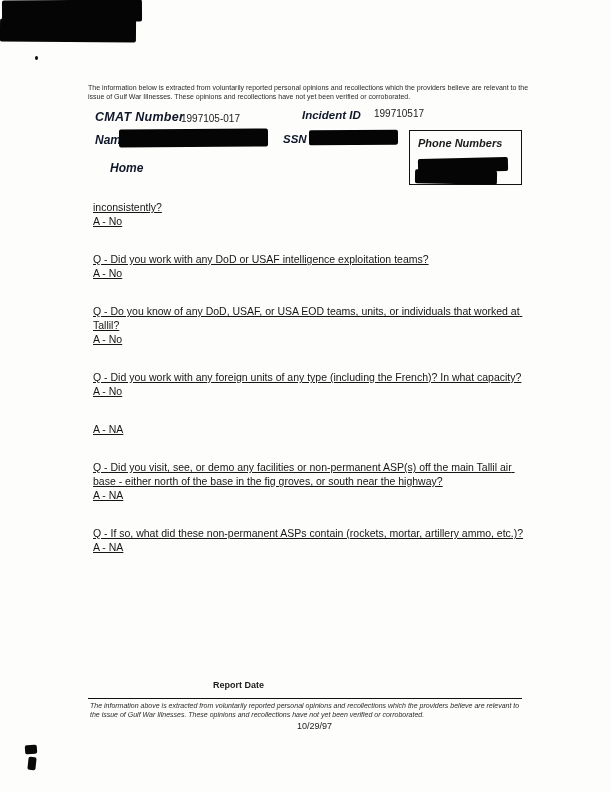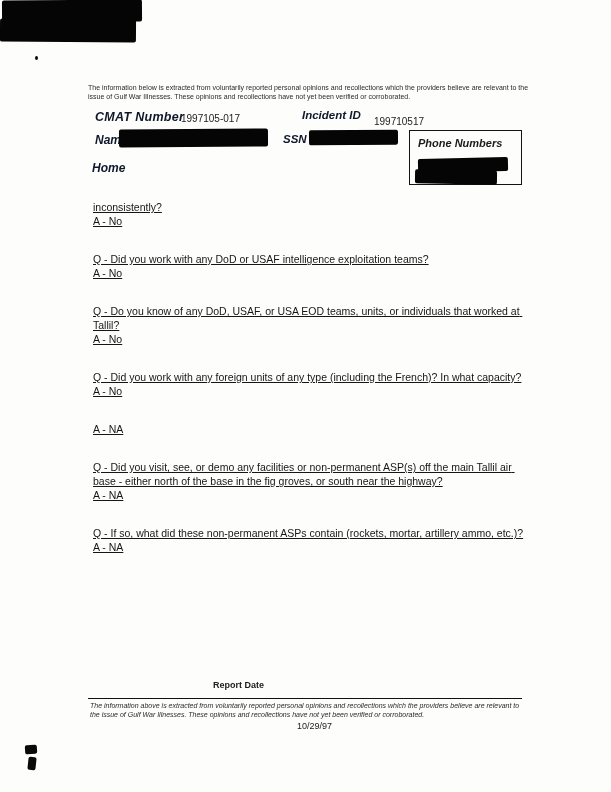--- a/index.html
+++ b/index.html
@@ -25,25 +25,25 @@
   .top-disclaimer {
     position:absolute; left:88px; top:83px; width:452px;
     font-size:7px; line-height:9px; color:#2a2a2a;
   }
 
   
   .lbl { font-style:italic; font-weight:700; color:#0f172a; }
   .cmat-lbl   { position:absolute; left:95px;  top:110px; font-size:12.5px; letter-spacing:.3px; }
   .cmat-val   { position:absolute; left:181px; top:113px; font-size:10px; }
   .incid-lbl  { position:absolute; left:302px; top:109px; font-size:11.5px; }
-  .incid-val  { position:absolute; left:374px; top:116px; font-size:10px;text-align:center; }
+  .incid-val  { position:absolute; left:374px; top:108px; font-size:10px;text-align:center; }
 
   .name-lbl   { position:absolute; left:95px;  top:133px; font-size:12px; }
   .ssn-lbl    { position:absolute; left:283px; top:133px; font-size:11.5px; }
-  .home-lbl   { position:absolute; left:92px;  top:161px; font-size:12px; }
+  .home-lbl   { position:absolute; left:110px;  top:161px; font-size:12px; }
 
   .redact { position:absolute; background:#050505; border-radius:2px; }
   .name-redact { left:119px; top:129px; width:149px; height:18px; transform:rotate(-.4deg); }
   .ssn-redact  { left:309px; top:130px; width:89px;  height:15px; transform:rotate(-.5deg); }
 
   .home-redact { left:117px; top:151px; width:142px; height:42px; background:transparent; }
   .home-redact .r1 { position:absolute; left:2px; top:0;  width:140px; height:22px; background:#050505; border-radius:2px; transform:rotate(-.4deg); }
   .home-redact .r2 { position:absolute; left:0;  top:19px; width:136px; height:23px; background:#050505; border-radius:2px; transform:rotate(.4deg); }
 
   .phone-box {

